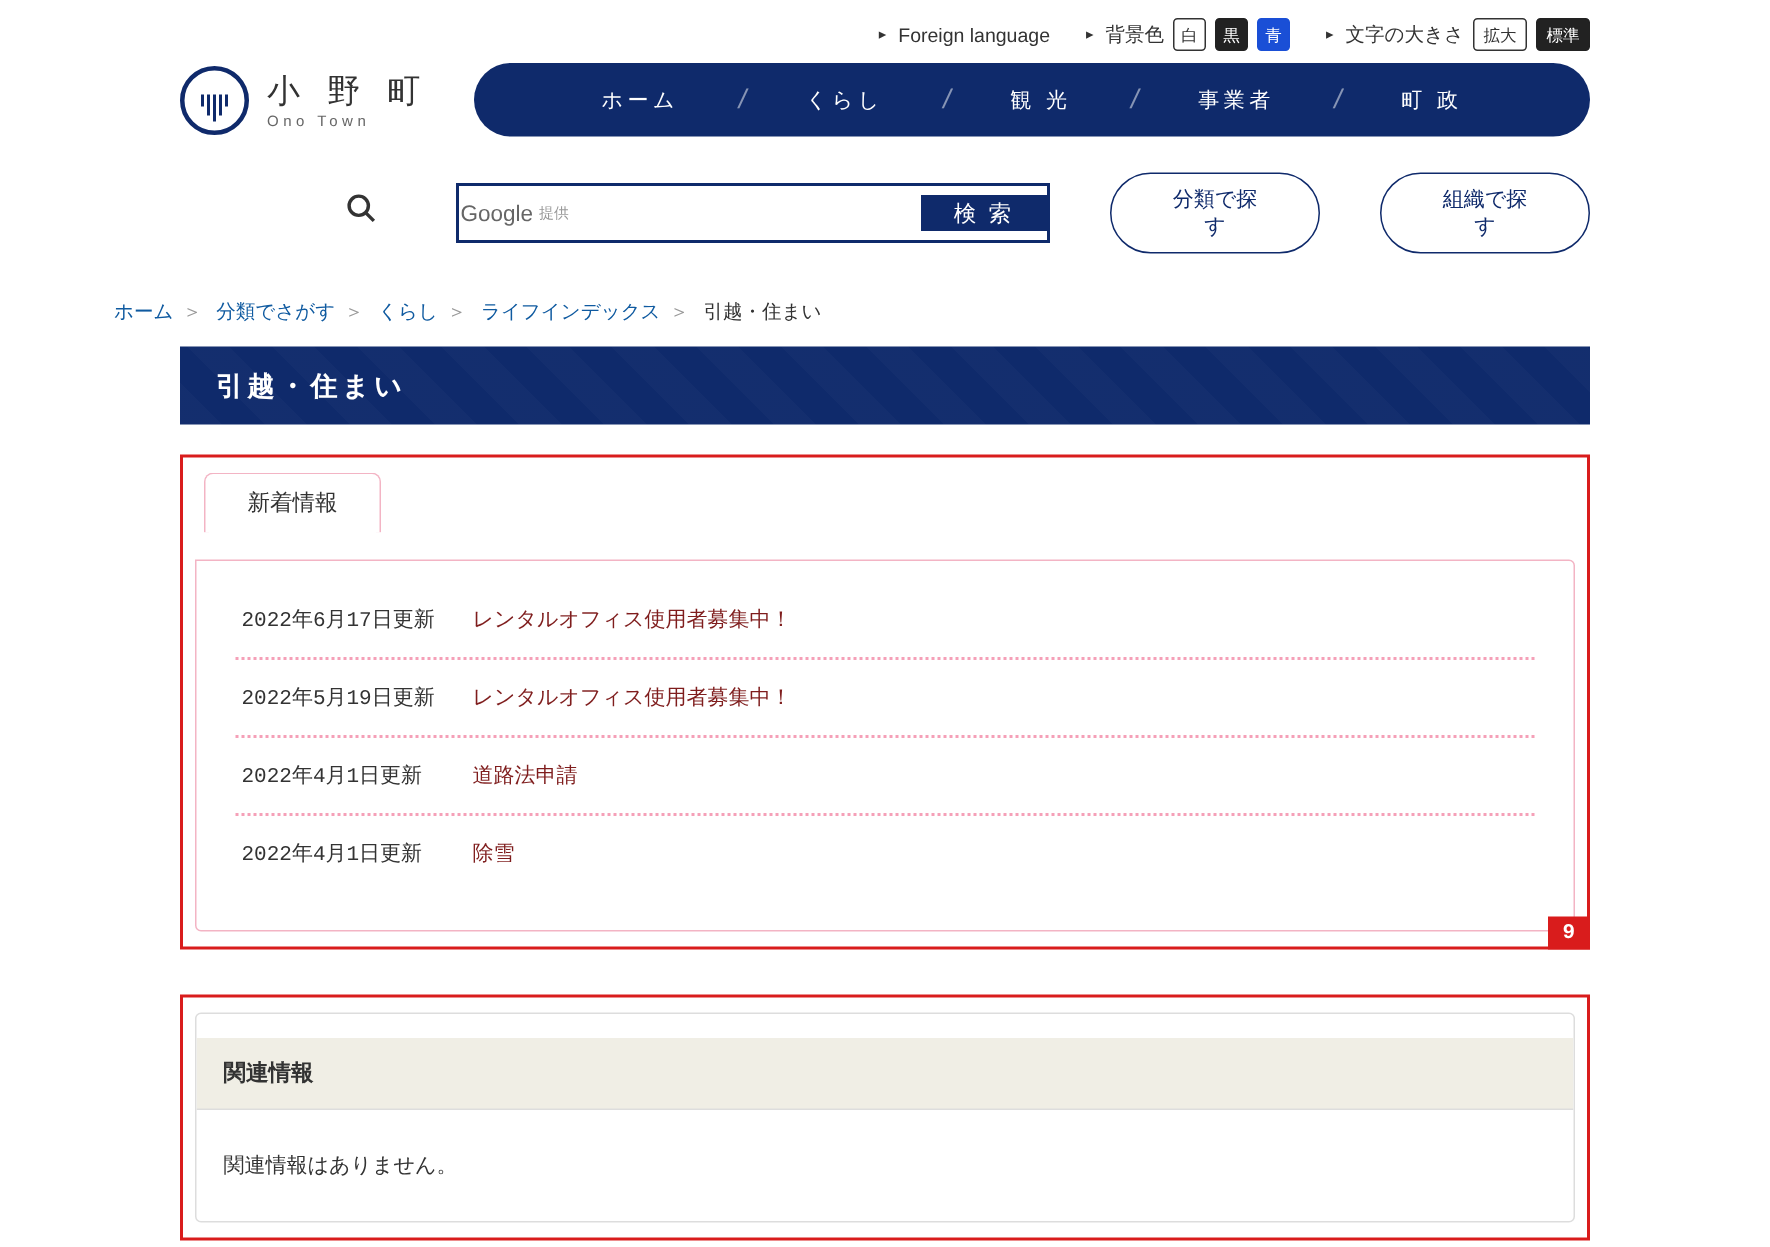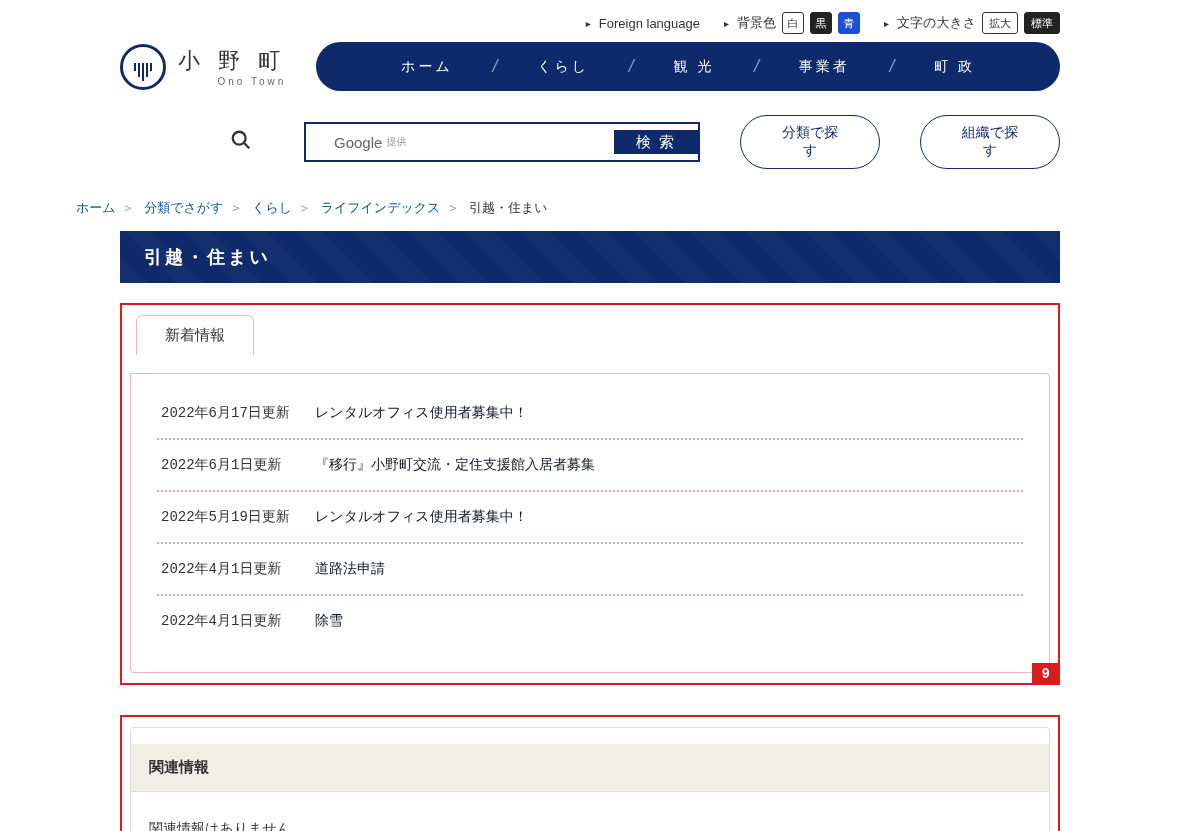--- a/index.html
+++ b/index.html
@@ -11,47 +11,47 @@
 .chip { display: inline-flex; align-items: center; justify-content: center; min-width: 22px; height: 22px; border: 1px solid #333; border-radius: 3px; font-size: 11px; padding: 0 4px; cursor: pointer; }
 .chip.dark { background: #222; color: #fff; border-color: #222; }
 .chip.blue { background: #1a4fd6; color: #fff; border-color: #1a4fd6; }
 .chip.wide { min-width: 36px; text-align: center; }
 .header { display: flex; align-items: center; padding: 0 120px; gap: 30px; }
 .logo { display: flex; align-items: center; gap: 12px; }
 .logo-mark { width: 46px; height: 46px; border: 3px solid #0f2a6b; border-radius: 50%; display: flex; align-items: flex-end; justify-content: center; padding-bottom: 6px; }
 .logo-bars { display: flex; gap: 2px; }
 .logo-bars span { width: 2px; background: #0f2a6b; }
 .logo-bars span:nth-child(1){height:8px}.logo-bars span:nth-child(2){height:14px}.logo-bars span:nth-child(3){height:18px}.logo-bars span:nth-child(4){height:14px}.logo-bars span:nth-child(5){height:8px}
-.logo-text { display: flex; flex-direction: column; align-items: flex-end; }
+.logo-text { display: flex; flex-direction: column; }
 .logo-jp { font-size: 22px; letter-spacing: 6px; font-weight: 500; }
 .logo-en { font-size: 10px; letter-spacing: 3px; color: #666; }
 .mainnav { flex: 1; background: #0f2a6b; border-radius: 50px; display: flex; align-items: center; justify-content: space-around; padding: 14px 50px; }
 .mainnav a { color: #fff; font-size: 14px; letter-spacing: 3px; text-decoration: none; cursor: pointer; position: relative; padding: 0 30px; }
 .mainnav .sep { color: #fff; opacity: .5; font-size: 18px; font-style: italic; }
 .searchrow { display: flex; align-items: center; padding: 24px 120px 0 230px; gap: 40px; }
 .searchbox { display: flex; align-items: center; border: 2px solid #0f2a6b; height: 40px; width: 400px; }
 .search-icon { margin-right: 12px; font-size: 20px; color: #333; }
 .searchinput { flex: 1; border: none; outline: none; padding: 0 10px; font-size: 13px; }
-.google-logo { font-family: Arial; font-size: 15px; color: #666; display: flex; align-items: center; gap: 4px; padding-left: 28px; }
+.google-logo { font-family: Arial; font-size: 15px; color: #666; display: flex; align-items: center; gap: 4px; padding-left: 1px; }
 .google-logo .sub { font-size: 10px; color: #999; }
 .searchbtn { background: #0f2a6b; color: #fff; border: none; height: 24px; padding: 0 22px; font-size: 15px; cursor: pointer; letter-spacing: 2px; }
 .pill { border: 1.5px solid #0f2a6b; border-radius: 50px; padding: 8px 34px; font-size: 14px; cursor: pointer; color: #0f2a6b; background: #fff; }
 .breadcrumb { padding: 30px 76px 14px; font-size: 13px; }
 .breadcrumb a { color: #0f5aa0; text-decoration: none; cursor: pointer; }
 .breadcrumb .gt { color: #999; margin: 0 6px; }
 .pagetitle { margin: 0 120px; background: #0f2a6b; color: #fff; padding: 14px 24px; font-size: 18px; letter-spacing: 3px; background-image: repeating-linear-gradient(45deg, rgba(255,255,255,0.02) 0 20px, transparent 20px 40px); }
 .section-box { margin: 20px 120px 30px; border: 2.5px solid #d91c1c; position: relative; padding: 10px 8px; font-family: Liberation Mono, monospace; }
 .badge { position: absolute; right: -2px; bottom: -2px; background: #d91c1c; color: #fff; font-size: 14px; font-weight: bold; padding: 3px 10px; }
 .tab-frame { border: 1px solid #f3b4c4; border-radius: 4px; overflow: hidden; margin-top: 18px; }
 .tab { display: inline-block; border: 1px solid #f3b4c4; border-bottom: none; border-radius: 6px 6px 0 0; padding: 10px 28px; font-size: 15px; background: #fff; margin-left: 6px; }
 .news-list { padding: 14px 26px 26px; }
 .news-item { display: flex; gap: 24px; padding: 16px 4px; border-bottom: 2px dotted #f5a0b8; font-size: 14px; }
 .news-item:last-child { border-bottom: none; }
 .news-date { width: 130px; color: #333; }
-.news-title { color: #0f172a; cursor: pointer; }
+.news-title { color: #7f1d1d; cursor: pointer; }
 .related-box { border: 1px solid #ddd; border-radius: 4px; overflow: hidden; }
 .related-head { background: #f0eee5; padding: 14px 18px; font-size: 15px; font-weight: bold; border-bottom: 1px solid #ddd; margin-top: 16px; }
 .related-body { padding: 28px 18px; font-size: 14px; }
 </style>
 </head>
 <body>
 <div class="page">
 
 <div class="topbar">
   <div class="topbar-group">
@@ -133,24 +133,20 @@
 
 <div class="section-box">
   <div class="tab">新着情報</div>
   <div class="tab-frame" style="border-top-left-radius:0">
     <div class="news-list">
       <div class="news-item">
         <span class="news-date">2022年6月17日更新</span>
         <a class="news-title">レンタルオフィス使用者募集中！</a>
       </div>
       <div class="news-item">
-        <span class="news-date">2022年6月1日更新</span>
-        <a class="news-title">『移行』小野町交流・定住支援館入居者募集</a>
-      </div>
-      <div class="news-item">
         <span class="news-date">2022年5月19日更新</span>
         <a class="news-title">レンタルオフィス使用者募集中！</a>
       </div>
       <div class="news-item">
         <span class="news-date">2022年4月1日更新</span>
         <a class="news-title">道路法申請</a>
       </div>
       <div class="news-item">
         <span class="news-date">2022年4月1日更新</span>
         <a class="news-title">除雪</a>

